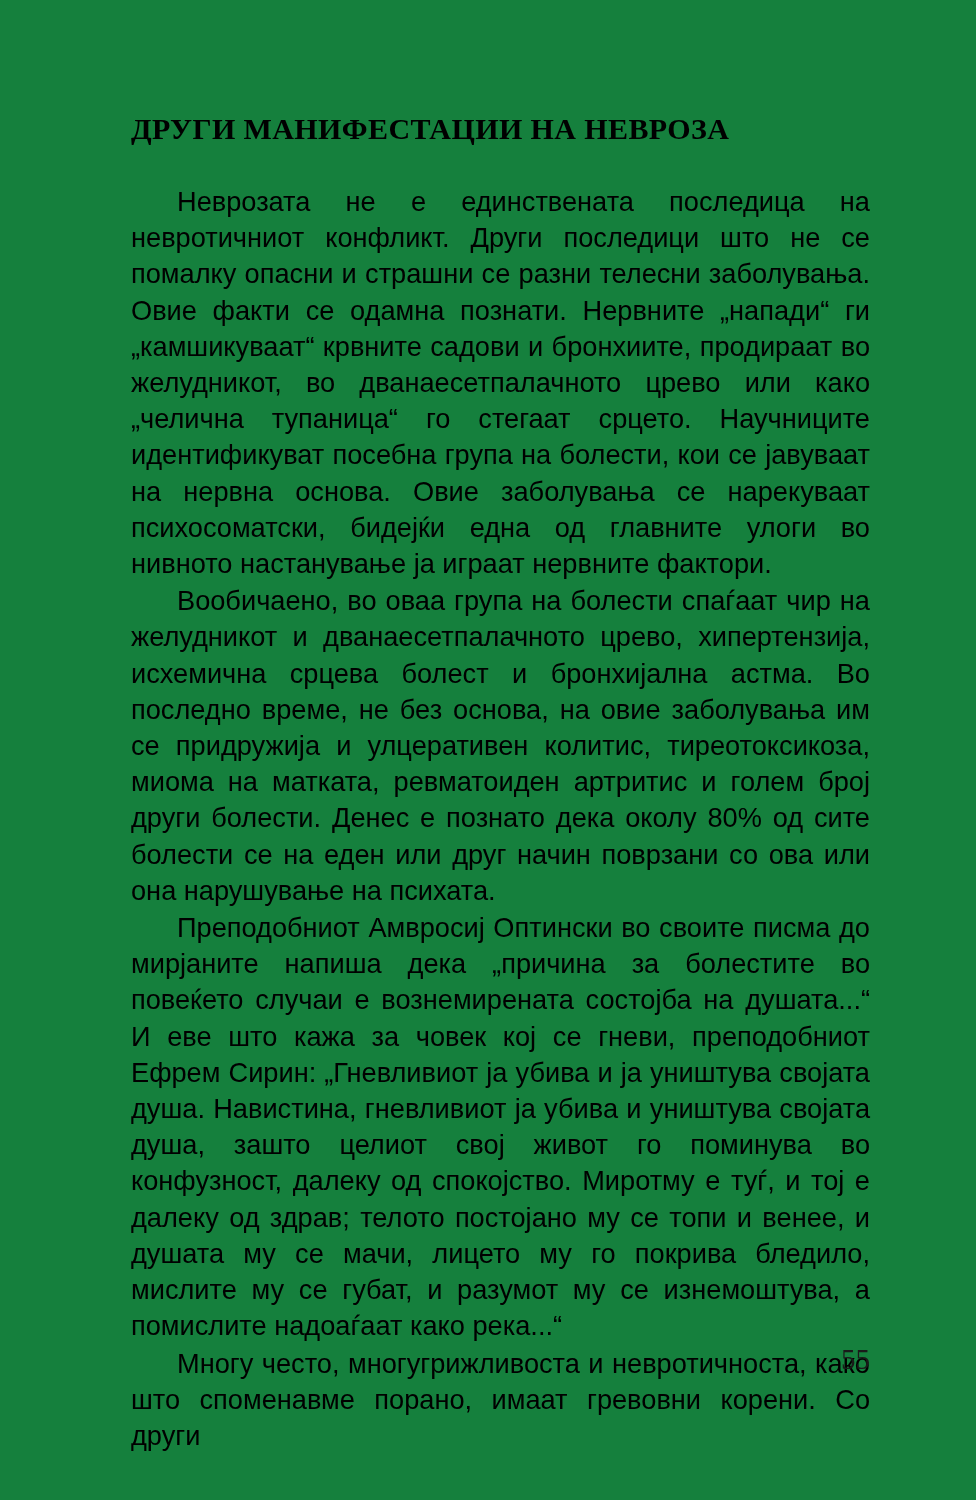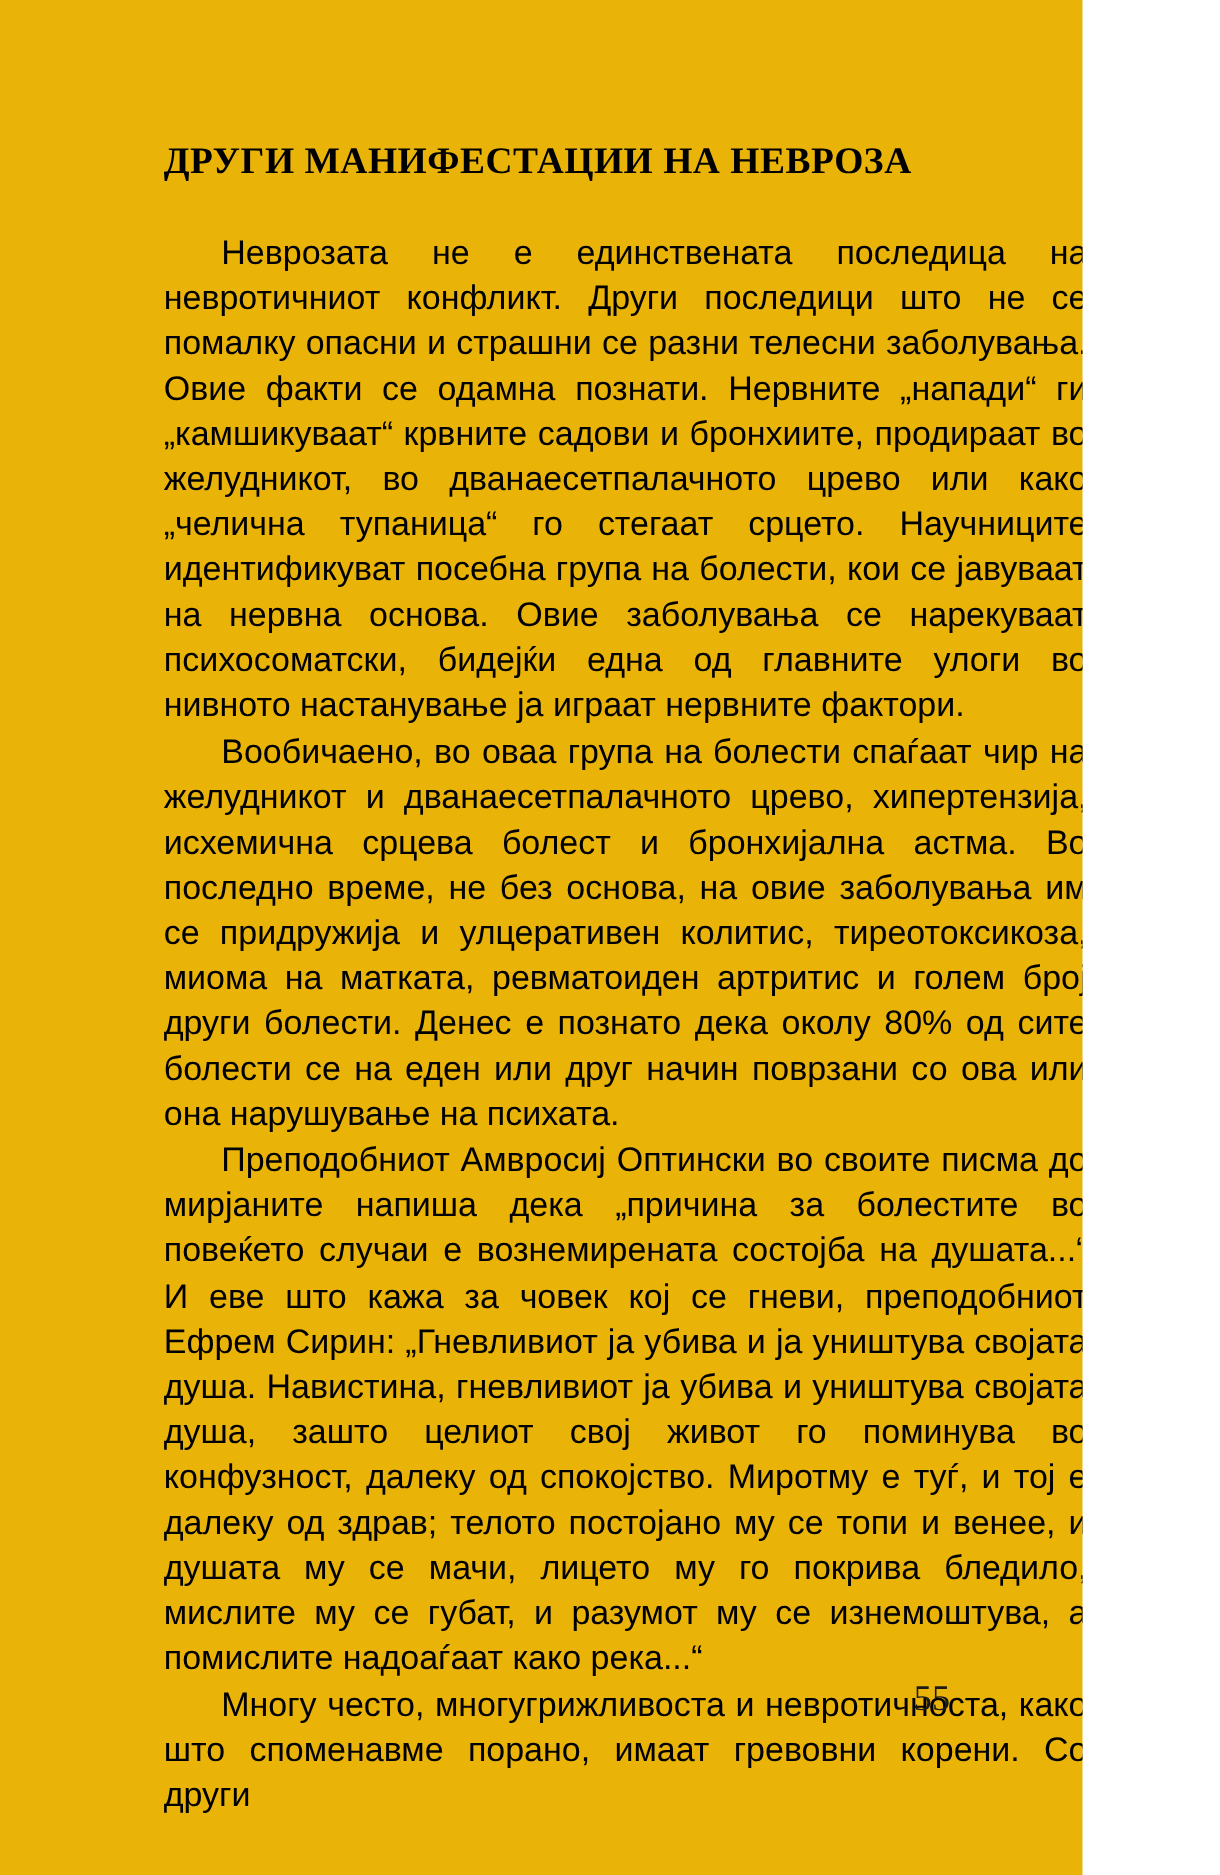--- a/index.html
+++ b/index.html
@@ -2,23 +2,23 @@
 <html><head>
 <meta charset="utf-8">
 <style>
   html, body {
     margin: 0;
     padding: 0;
     background: #ffffff;
   }
   .page {
     position: relative;
-    width: 866px;
+    width: 976px;
     height: 1500px;
-    background: #eab308;
+    background: #15803d;
     overflow: hidden;
     box-sizing: border-box;
   }
   .content {
     position: absolute;
     left: 131px;
     top: 112px;
     width: 739px;
   }
   .chapter-title {

